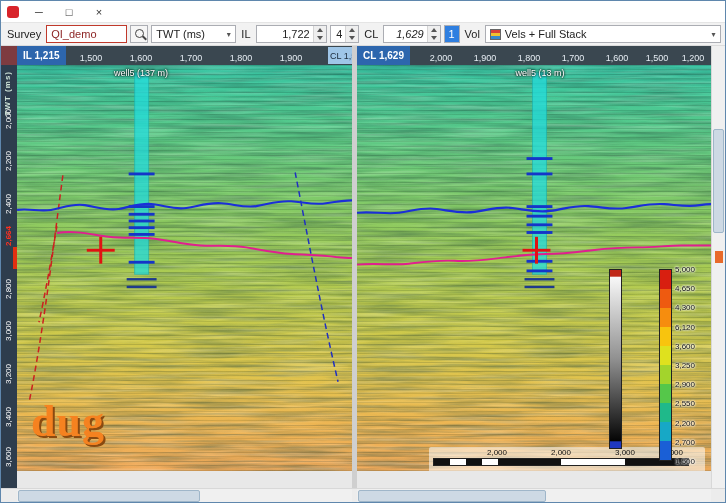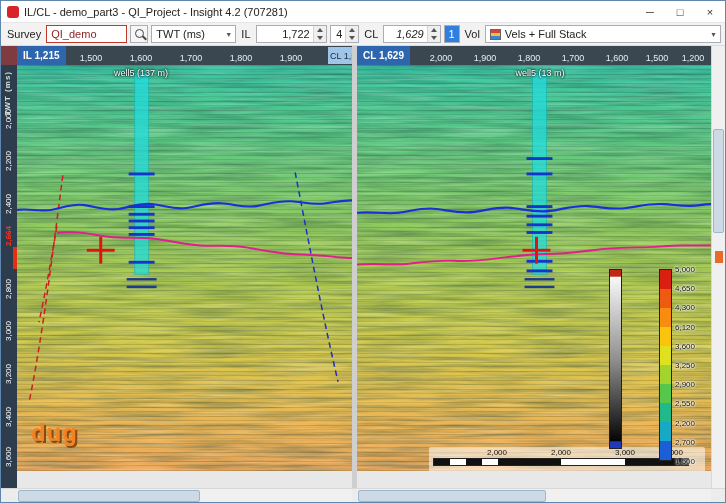--- a/index.html
+++ b/index.html
@@ -64,21 +64,21 @@
 .overlay{position:absolute;inset:0;width:100%;height:100%}
 .h-blue{stroke:var(--horizon-blue,#1b2fd8);stroke-width:2.2;fill:none}
 .h-mag{stroke:var(--horizon-magenta,#e01f8f);stroke-width:2;fill:none}
 .f-red{stroke:var(--fault-red,#cc2020);stroke-width:1.5;fill:none;stroke-dasharray:6 4}
 .f-blue{stroke:var(--fault-blue,#2030c0);stroke-width:1.5;fill:none;stroke-dasharray:6 4}
 .wtrack{fill:var(--well-track,#22dede);opacity:.75;stroke:#17b8b8;stroke-width:1}
 .wpick{fill:#1535c8}
 .wline{fill:#1e3a8c}
 .xhair line{stroke:var(--crosshair,#e01212);stroke-width:3}
 .well-label{position:absolute;top:3px;transform:translateX(-50%);color:#fff;font-size:9px;text-shadow:0 0 2px #000,0 0 3px #000;white-space:nowrap;z-index:4}
-.dug-logo{position:absolute;left:14px;bottom:24px;font-size:24px;font-weight:bold;color:var(--logo-orange,#f58220);letter-spacing:1px;text-shadow:2px 2px 0 #8a4a10;z-index:5;font-family:Liberation Sans, sans-serif}
+.dug-logo{position:absolute;left:14px;bottom:24px;font-size:44px;font-weight:bold;color:var(--logo-orange,#f58220);letter-spacing:1px;text-shadow:2px 2px 0 #8a4a10;z-index:5;font-family:Liberation Serif, serif}
 
 
 .cbar{position:absolute;width:13px;border:1px solid #222;z-index:6}
 .cbar.amp{left:252px;top:204px;height:180px;background:linear-gradient(180deg,#c02818 0 3.5%,#f8f8f8 4%,#909090 50%,#050505 96%,#2038c0 96.5% 100%)}
 .cbar.vel{left:302px;top:204px;height:192px;background:linear-gradient(180deg,#d81f10 0 10%,#ee5a10 10% 20%,#f68d0e 20% 30%,#f8c40e 30% 40%,#dfe11e 40% 50%,#a3d42c 50% 60%,#55c74a 60% 70%,#1fb98a 70% 80%,#17a8c6 80% 90%,#1a5fd6 90% 100%)}
 .cbar-labels{position:absolute;font-size:8px;color:#101010;z-index:6}
 .cbar-labels span{position:absolute;transform:translateY(-50%);white-space:nowrap;text-shadow:0 0 2px #fff,0 0 2px #fff,0 0 3px #fff}
 .amp-labels{left:267px;top:204px;height:180px;width:36px}
 .vel-labels{left:318px;top:204px;height:192px;width:36px}
 
@@ -116,21 +116,20 @@
       <feTurbulence type="fractalNoise" baseFrequency="0.012 0.24" numOctaves="3" seed="21"></feTurbulence>
       <feColorMatrix type="matrix" values="0 0 0 0 1  0 0 0 0 1  0 0 0 0 0.9  0 1.4 0 0 -0.6"></feColorMatrix>
     </filter>
   </defs>
 </svg>
 
 <div class="window">
 
   <div class="titlebar">
     <div class="app-icon"></div>
-    <div class="title-text">IL/CL - demo_part3 - QI_Project - Insight 4.2 (707281)</div>
     <div class="win-btns">
       <div class="win-btn">─</div>
       <div class="win-btn">□</div>
       <div class="win-btn close">×</div>
     </div>
   </div>
 
   <div class="toolbar">
     <span class="tb-label">Survey</span>
     <div class="combo survey">

